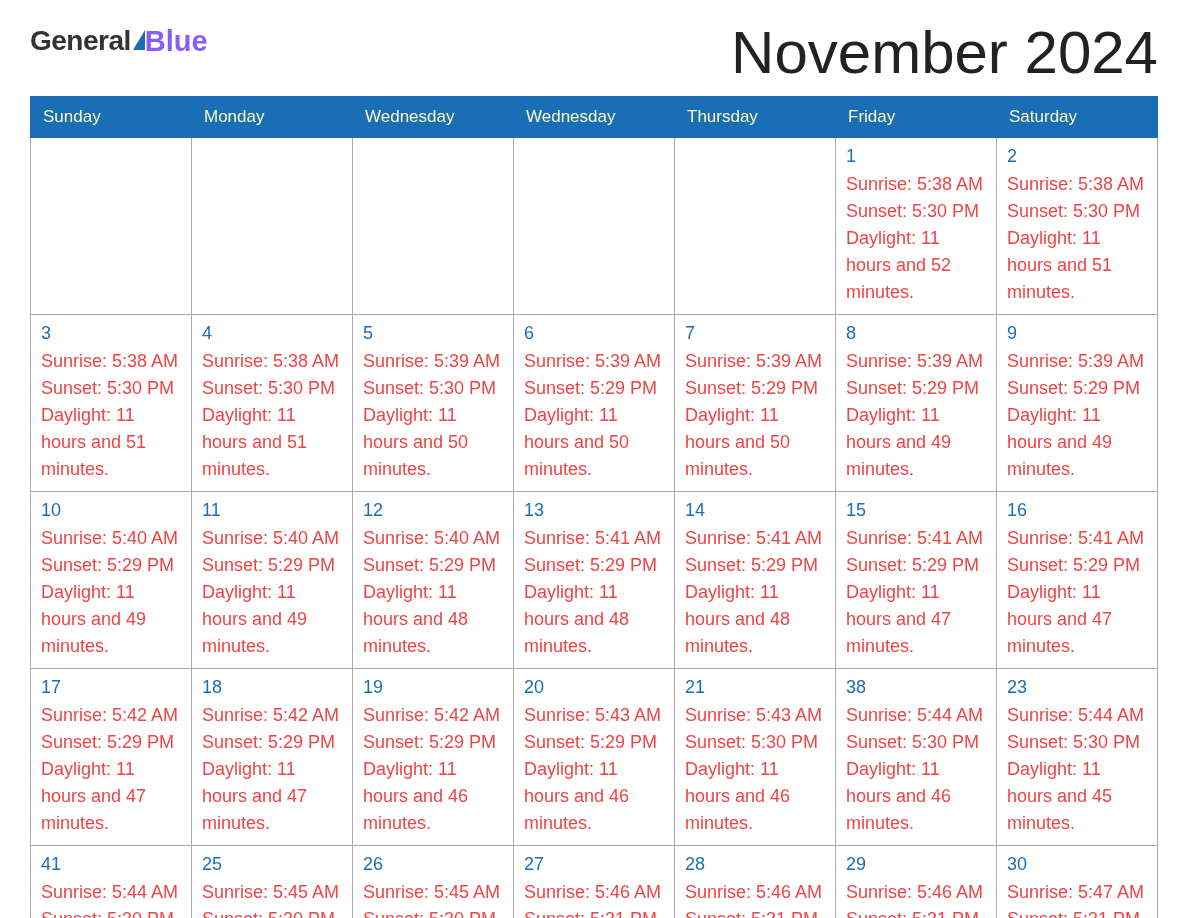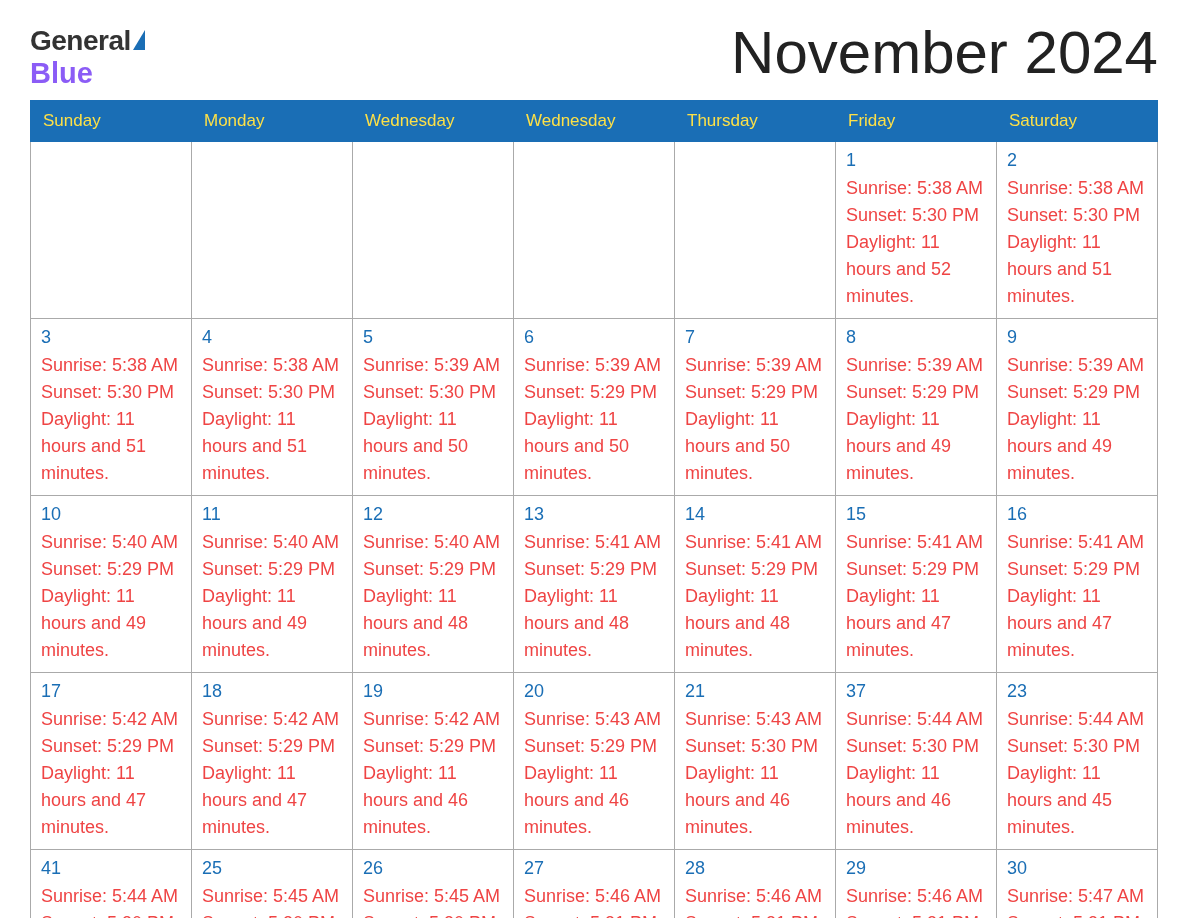--- a/index.html
+++ b/index.html
@@ -11,21 +11,21 @@
       padding: 20px 30px;
     }
     .header-area {
       display: flex;
       justify-content: space-between;
       align-items: flex-start;
       margin-bottom: 10px;
     }
     .logo {
       display: flex;
-      flex-direction: column;
+      flex-direction: row;
       align-items: flex-start;
       padding-top: 5px;
     }
     .logo-text {
       display: flex;
       align-items: center;
     }
     .logo-general {
       font-size: 28px;
       font-weight: bold;
@@ -60,21 +60,21 @@
       color: #444;
       margin-top: 5px;
     }
     .calendar {
       width: 100%;
       border-collapse: collapse;
       margin-top: 10px;
     }
     .calendar th {
       background-color: #1a6eb5;
-      color: #fde047;
+      color: #fef9c3;
       padding: 10px 12px;
       text-align: left;
       font-size: 17px;
       font-weight: normal;
       border: 1px solid #1a6eb5;
     }
     .calendar td {
       vertical-align: top;
       padding: 8px 10px;
       border: 1px solid #aaa;
@@ -221,21 +221,21 @@
         </td>
         <td>
           <span class="day-number">20</span>
           <div class="day-info">Sunrise: 5:43 AM<br>Sunset: 5:29 PM<br>Daylight: 11 hours and 46 minutes.</div>
         </td>
         <td>
           <span class="day-number">21</span>
           <div class="day-info">Sunrise: 5:43 AM<br>Sunset: 5:30 PM<br>Daylight: 11 hours and 46 minutes.</div>
         </td>
         <td>
-          <span class="day-number">37</span>
+          <span class="day-number">38</span>
           <div class="day-info">Sunrise: 5:44 AM<br>Sunset: 5:30 PM<br>Daylight: 11 hours and 46 minutes.</div>
         </td>
         <td>
           <span class="day-number">23</span>
           <div class="day-info">Sunrise: 5:44 AM<br>Sunset: 5:30 PM<br>Daylight: 11 hours and 45 minutes.</div>
         </td>
       </tr>
       <tr class="week-row">
         <td>
           <span class="day-number">41</span>

